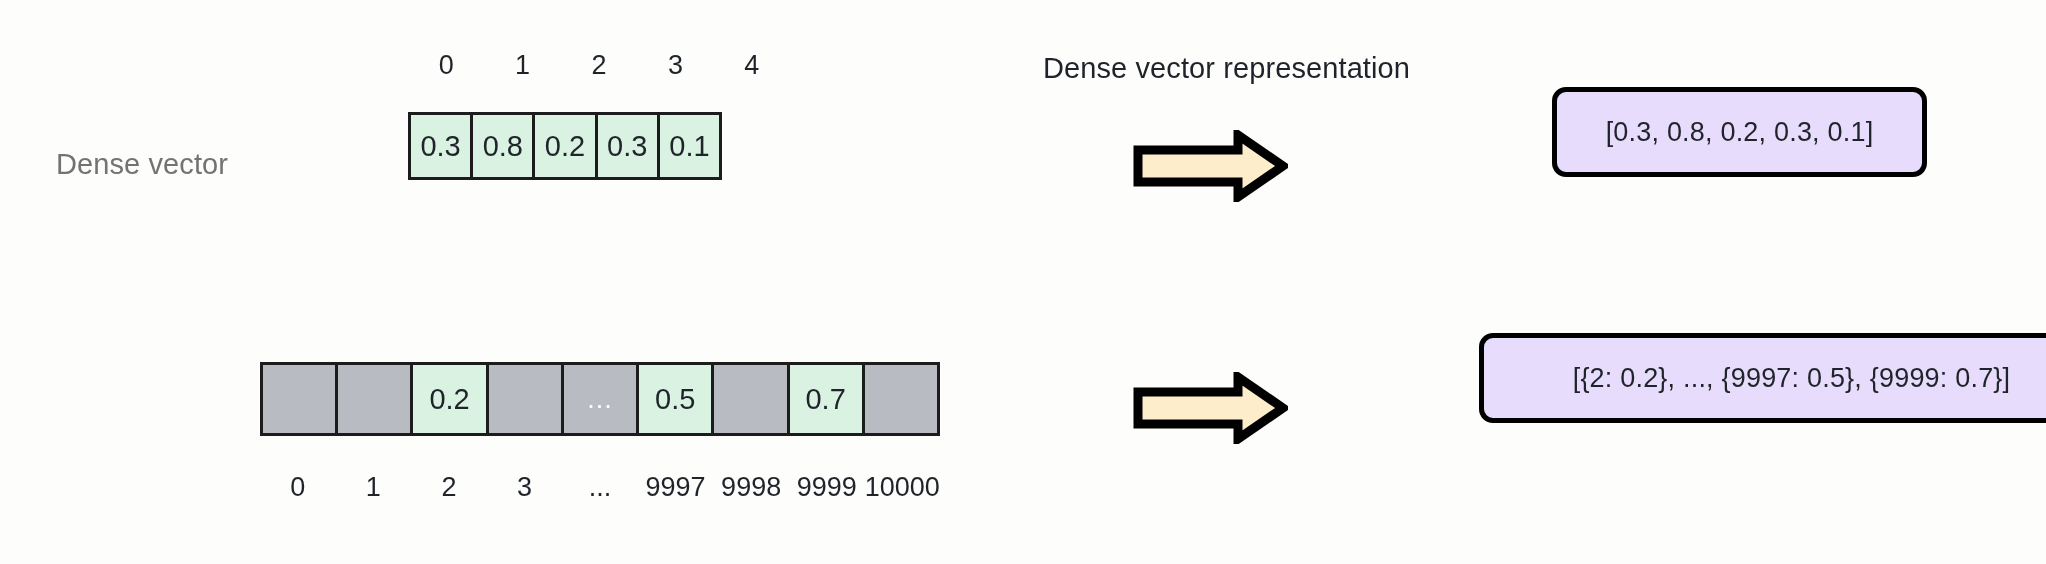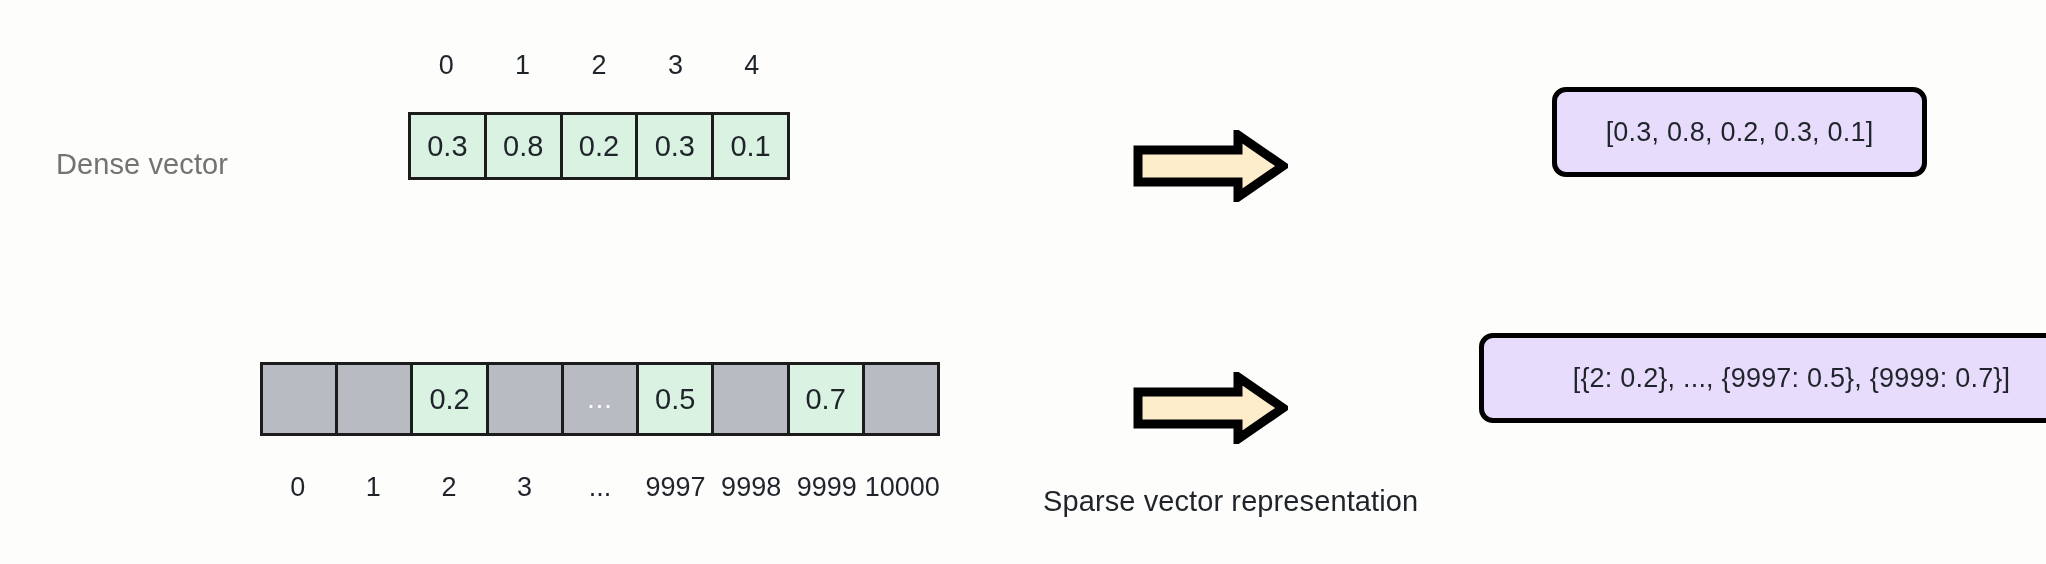--- a/index.html
+++ b/index.html
@@ -111,28 +111,29 @@
   <div class="abs row-label" style="left:56px; top:148px;">Dense vector</div>
 
   <div class="idx-row" id="dense-index-row" style="left:408px; top:52px; width:382px;">
       <div class="idx-cell" style="flex: 1 1 0px;">0</div>
       <div class="idx-cell" style="flex: 1 1 0px;">1</div>
       <div class="idx-cell" style="flex: 1 1 0px;">2</div>
       <div class="idx-cell" style="flex: 1 1 0px;">3</div>
       <div class="idx-cell" style="flex: 1 1 0px;">4</div>
     </div>
 
-  <div class="vec-grid" id="dense-grid" style="left:408px; top:112px; width:382px; height:68px;">
+  <div class="vec-grid" id="dense-grid" style="left:408px; top:112px; width:314px; height:68px;">
       <div class="vec-cell" style="flex: 1 1 0px;">0.3</div>
       <div class="vec-cell" style="flex: 1 1 0px;">0.8</div>
       <div class="vec-cell" style="flex: 1 1 0px;">0.2</div>
       <div class="vec-cell" style="flex: 1 1 0px;">0.3</div>
       <div class="vec-cell" style="flex: 1 1 0px;">0.1</div>
     </div>
 
+  <div class="abs caption" style="left:1043px; top:52px;">Dense vector representation</div>
 
   <div class="arrow-wrap" style="left:1133px; top:130px;">
     <svg width="155" height="72" viewBox="0 0 155 72" aria-hidden="true">
       <path d="M5 20 L105 20 L105 5 L150 36 L105 67 L105 52 L5 52 Z" fill="#fdedcb" stroke="#000000" stroke-width="9" stroke-linejoin="miter"></path>
     </svg>
   </div>
 
   <div class="result-box" style="left:1552px; top:87px; width:375px; height:90px;">[0.3, 0.8, 0.2, 0.3, 0.1]</div>
 
 
@@ -153,21 +154,20 @@
       <div class="idx-cell" style="flex: 1 1 0px;">1</div>
       <div class="idx-cell" style="flex: 1 1 0px;">2</div>
       <div class="idx-cell" style="flex: 1 1 0px;">3</div>
       <div class="idx-cell" style="flex: 1 1 0px;">...</div>
       <div class="idx-cell" style="flex: 1 1 0px;">9997</div>
       <div class="idx-cell" style="flex: 1 1 0px;">9998</div>
       <div class="idx-cell" style="flex: 1 1 0px;">9999</div>
       <div class="idx-cell" style="flex: 1 1 0px;">10000</div>
     </div>
 
-  <div class="abs caption" style="left:1043px; top:485px;">Sparse vector representation</div>
 
   <div class="arrow-wrap" style="left:1133px; top:372px;">
     <svg width="155" height="72" viewBox="0 0 155 72" aria-hidden="true">
       <path d="M5 20 L105 20 L105 5 L150 36 L105 67 L105 52 L5 52 Z" fill="#fdedcb" stroke="#000000" stroke-width="9" stroke-linejoin="miter"></path>
     </svg>
   </div>
 
   <div class="result-box" style="left:1479px; top:333px; width:625px; height:90px;">[{2: 0.2}, ..., {9997: 0.5}, {9999: 0.7}]</div>
 
 </div>

